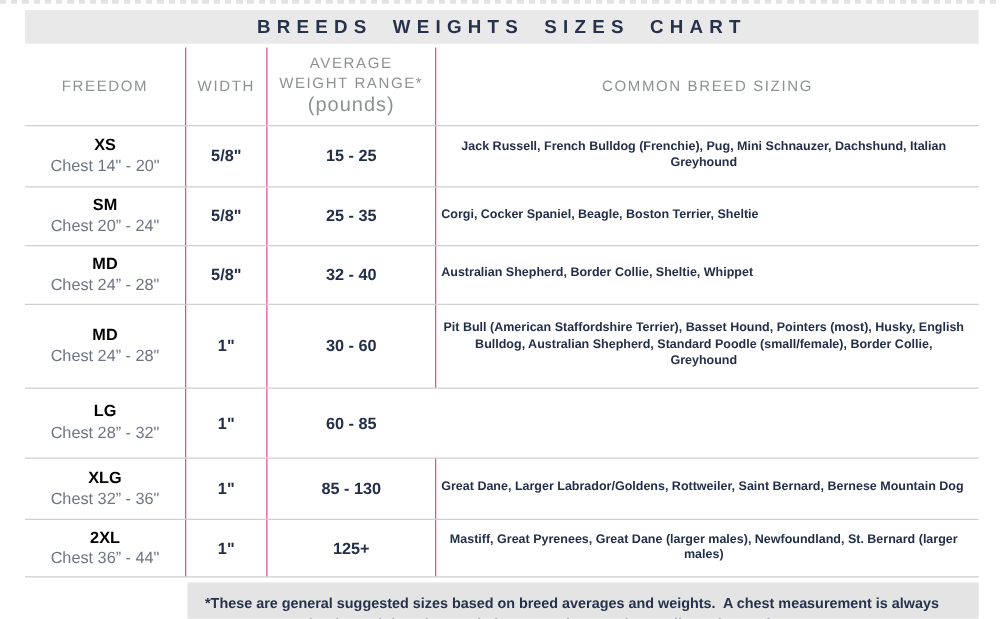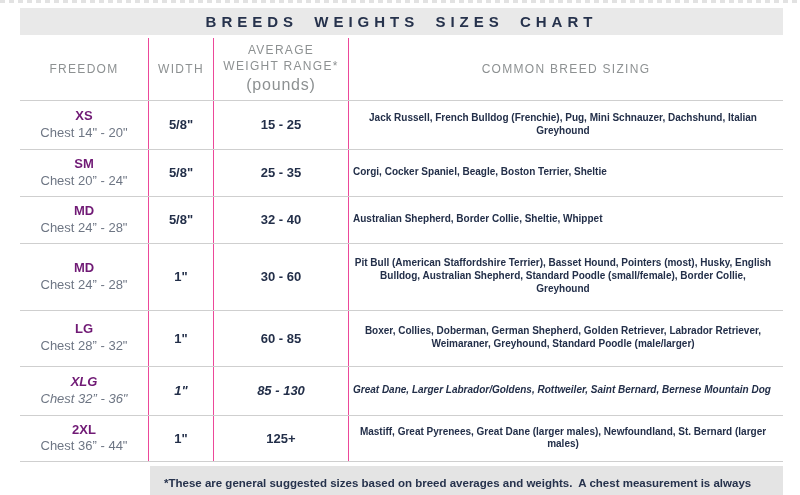--- a/index.html
+++ b/index.html
@@ -53,31 +53,31 @@
   }
   .th + .th, .td + .td { border-left: 1px solid #ec4899; }
   .tr {
     border-bottom: 1px solid #cfcfcf;
   }
   .tr:nth-child(1) { min-height: 49px; }
   .tr:nth-child(2) { min-height: 45px; }
   .tr:nth-child(3) { min-height: 39px; }
   .tr:nth-child(4) { min-height: 67px; }
   .tr:nth-child(5) { min-height: 56px; }
-  .tr:nth-child(6) { min-height: 49px; font-style: italic; }
+  .tr:nth-child(6) { min-height: 49px; }
   .tr:nth-child(7) { min-height: 44px; }
   .td {
     display: flex; flex-direction: column;
     align-items: center; justify-content: center;
     padding: 6px 4px;
     color: #232f49;
     font-size: 13px;
     text-align: center;
   }
-  .size-label { font-weight: bold; color: #701a75; line-height: 1.3; }
+  .size-label { font-weight: bold; color: #000000; line-height: 1.3; }
   .chest-label { color: #6e7684; line-height: 1.3; }
   .col-width, .col-weight { font-weight: bold; }
   .col-breeds {
     align-items: flex-start;
     text-align: center;
     font-weight: bold;
     font-size: 10px;
     line-height: 1.28;
     padding-left: 4px;
     padding-right: 10px;
@@ -177,21 +177,20 @@
     <div class="td col-breeds">Pit Bull (American Staffordshire Terrier), Basset Hound, Pointers (most), Husky, English Bulldog, Australian Shepherd, Standard Poodle (small/female), Border Collie, Greyhound</div>
   </div>
 
   <div class="grid-row tr">
     <div class="td col-size">
       <div class="size-label">LG</div>
       <div class="chest-label">Chest 28” - 32"</div>
     </div>
     <div class="td col-width">1"</div>
     <div class="td col-weight">60 - 85</div>
-    <div class="td col-breeds">Boxer, Collies, Doberman, German Shepherd, Golden Retriever, Labrador Retriever, Weimaraner, Greyhound, Standard Poodle (male/larger)</div>
   </div>
 
   <div class="grid-row tr">
     <div class="td col-size">
       <div class="size-label">XLG</div>
       <div class="chest-label">Chest 32” - 36"</div>
     </div>
     <div class="td col-width">1"</div>
     <div class="td col-weight">85 - 130</div>
     <div class="td col-breeds">Great Dane, Larger Labrador/Goldens, Rottweiler, Saint Bernard, Bernese Mountain Dog</div>

